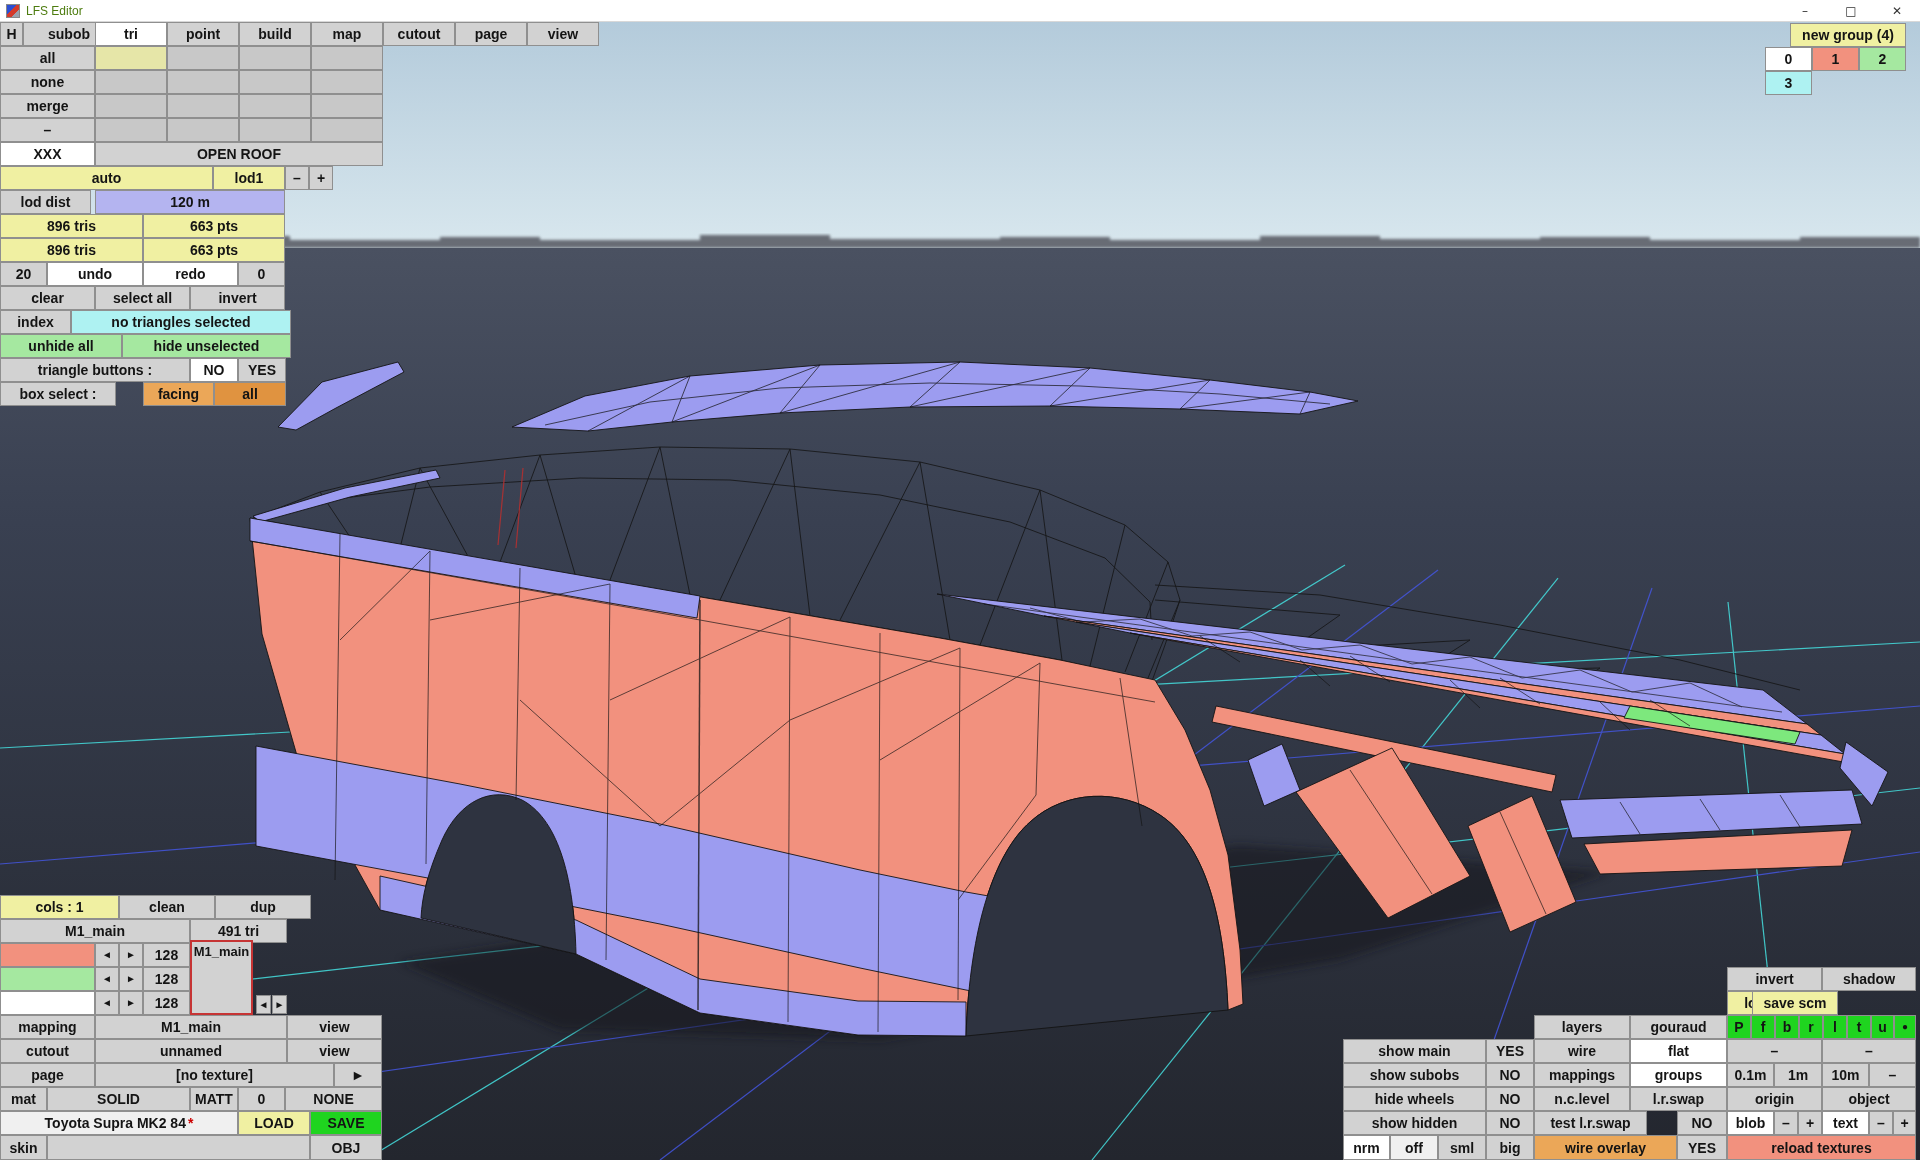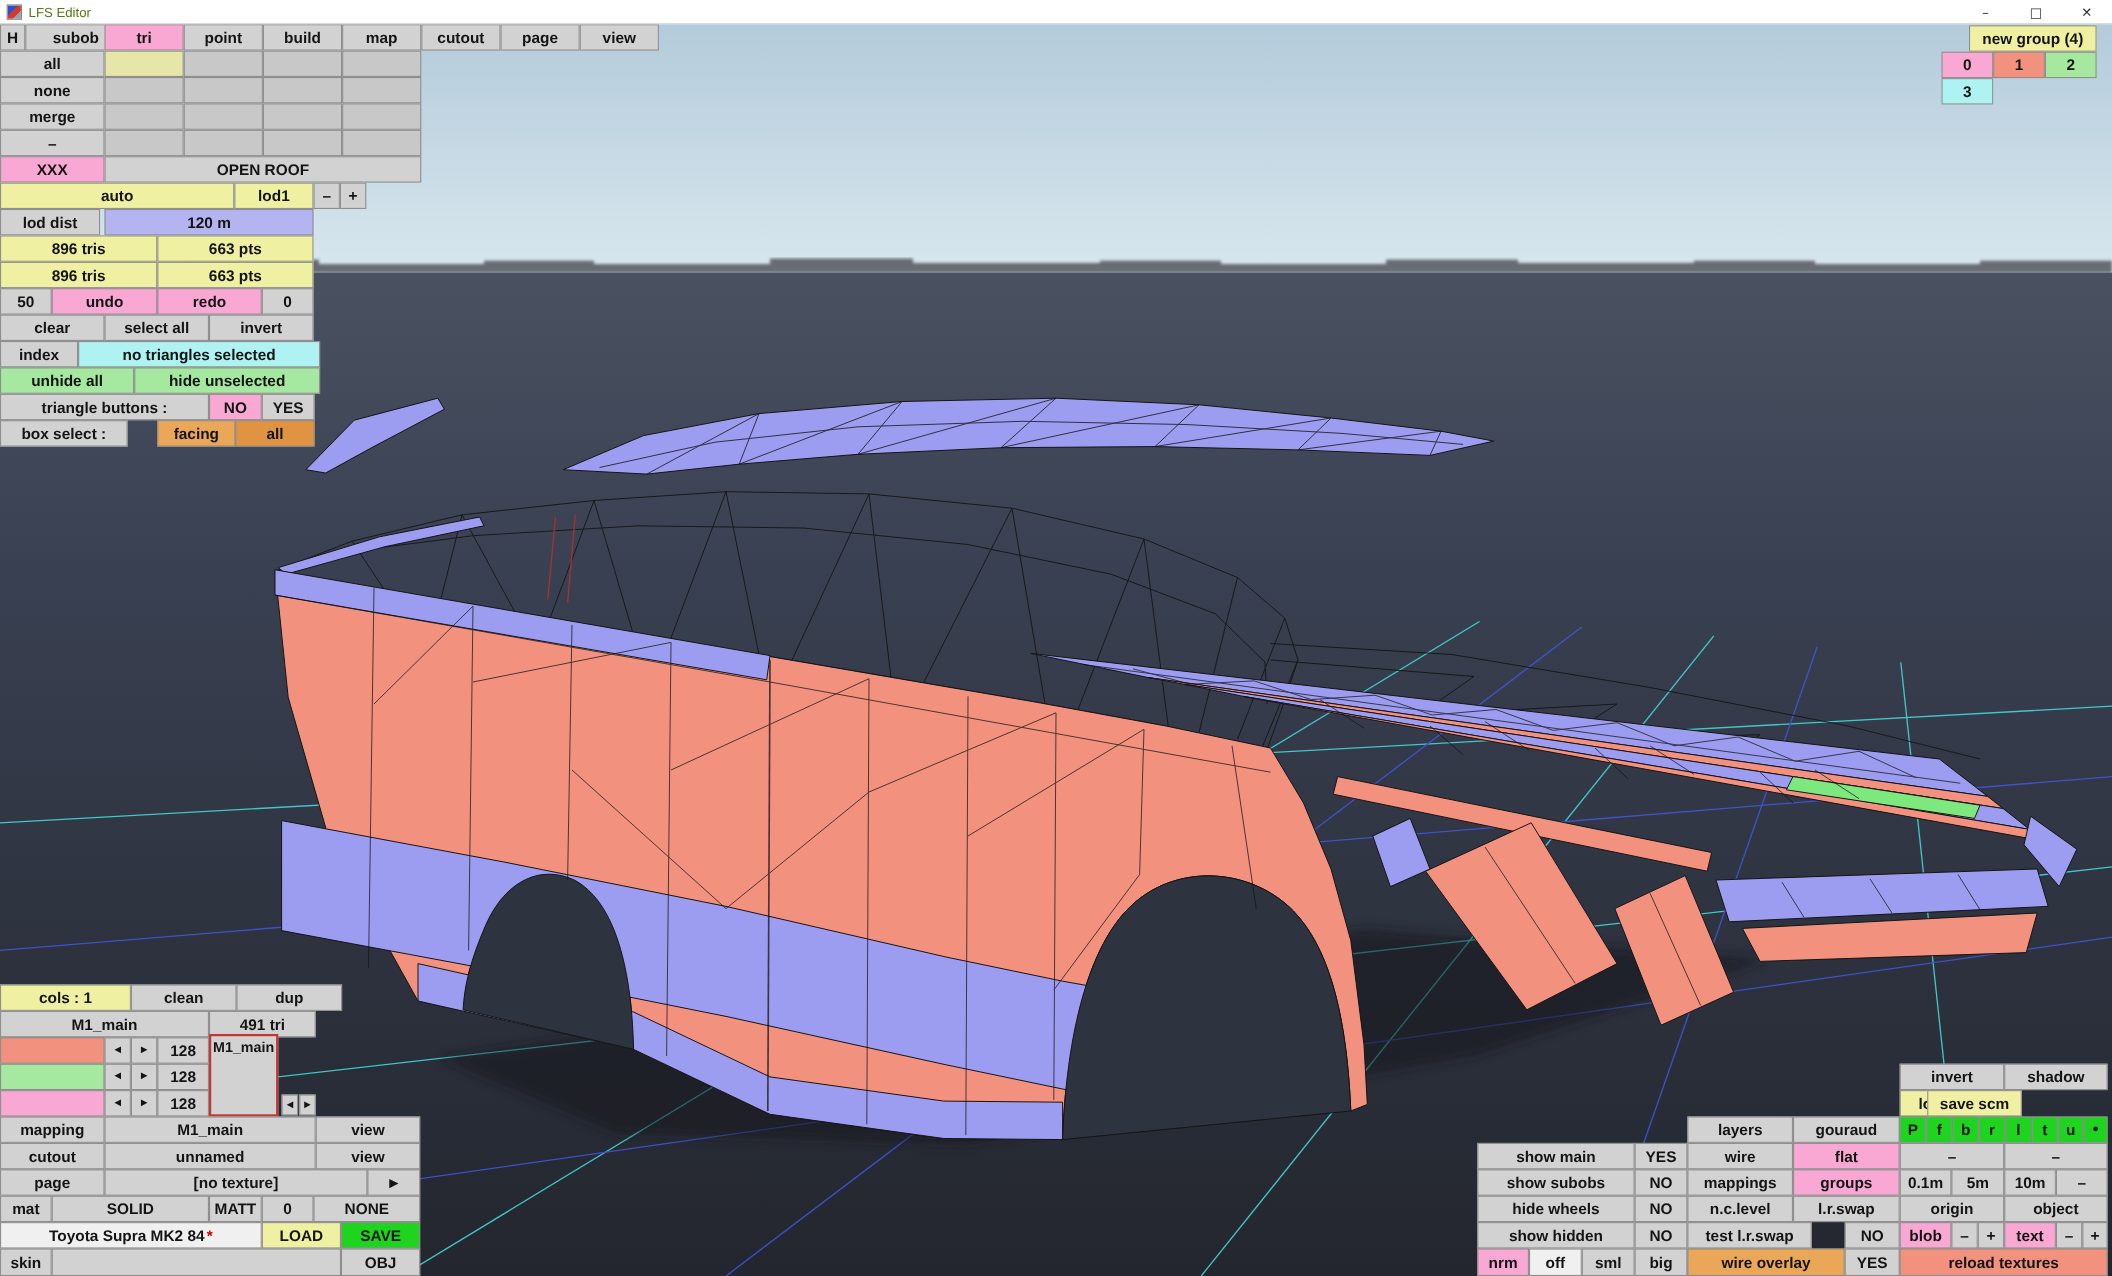--- a/index.html
+++ b/index.html
@@ -4,21 +4,21 @@
 <style>
   *{margin:0;padding:0;box-sizing:border-box}
   html,body{width:1920px;height:1160px;overflow:hidden;background:#2b2f3a;font-family:"Liberation Sans",sans-serif}
   #app{position:absolute;left:0;top:0;width:1920px;height:1160px}
   .titlebar{position:absolute;left:0;top:0;width:1920px;height:22px;background:#ffffff;display:flex;align-items:center;z-index:60;border-bottom:1px solid #d8d8d8}
   .titlebar .ttl{font:400 12px "Liberation Sans",sans-serif;color:#4d7c0f;margin-left:6px}
   .appicon{width:14px;height:14px;margin-left:6px;background:linear-gradient(135deg,#2b4fd4 0 40%,#d43a2b 40% 70%,#9aa2ad 70% 100%);border:1px solid #888}
   .wbtn{position:absolute;top:0;height:22px;width:46px;display:flex;align-items:center;justify-content:center;font:400 12px "DejaVu Sans",sans-serif;color:#333;cursor:default}
   .viewport{position:absolute;left:0;top:0;width:1920px;height:1160px;z-index:1}
   .b{position:absolute;display:flex;align-items:center;justify-content:center;font:700 14px/1 "Liberation Sans",sans-serif;color:#141414;background:#d2d2d2;border:1px solid #8f8f8f;white-space:nowrap;overflow:hidden;z-index:10;height:24px}
-  .c8{background:#c8c8c8}.hl{background:#e6e6a8}.ye{background:#f0f0a2}.pe{background:#f9a8d4}.pl{background:#b4b4f0}
+  .c8{background:#c8c8c8}.hl{background:#e6e6a8}.ye{background:#f0f0a2}.pe{background:#ffffff}.pl{background:#b4b4f0}
   .sa{background:#f2917e}.gr{background:#a5e8a0}.cy{background:#aef2f2}.or{background:#eba758}.od{background:#e09340}
   .bg{background:#1fd41f}.wh{background:#f0f0f0}.sm{font-size:10px}
   .preview{align-items:flex-start;justify-content:center;padding-top:3px;border:2px solid #c63434;font-size:13px}
   .star{color:#cc0000;margin-left:2px;font-weight:700}
 </style>
 </head>
 <body>
 
 <div id="app">
 
@@ -260,21 +260,21 @@
   <div class="b" style="left:309px;top:166px;width:24px">+</div>
 
   <div class="b" style="left:0px;top:190px;width:91px">lod dist</div>
   <div class="b pl" style="left:95px;top:190px;width:190px">120 m</div>
 
   <div class="b ye" style="left:0px;top:214px;width:143px">896 tris</div>
   <div class="b ye" style="left:143px;top:214px;width:142px">663 pts</div>
   <div class="b ye" style="left:0px;top:238px;width:143px">896 tris</div>
   <div class="b ye" style="left:143px;top:238px;width:142px">663 pts</div>
 
-  <div class="b" style="left:0px;top:262px;width:47px">50</div>
+  <div class="b" style="left:0px;top:262px;width:47px">20</div>
   <div class="b pe" style="left:47px;top:262px;width:96px">undo</div>
   <div class="b pe" style="left:143px;top:262px;width:95px">redo</div>
   <div class="b" style="left:238px;top:262px;width:47px">0</div>
 
   <div class="b" style="left:0px;top:286px;width:95px">clear</div>
   <div class="b" style="left:95px;top:286px;width:95px">select all</div>
   <div class="b" style="left:190px;top:286px;width:95px">invert</div>
 
   <div class="b" style="left:0px;top:310px;width:71px">index</div>
   <div class="b cy" style="left:71px;top:310px;width:220px">no triangles selected</div>
@@ -372,21 +372,21 @@
   <div class="b" style="left:1534px;top:1039px;width:96px">wire</div>
   <div class="b pe" style="left:1630px;top:1039px;width:97px">flat</div>
   <div class="b" style="left:1727px;top:1039px;width:95px">–</div>
   <div class="b" style="left:1822px;top:1039px;width:94px">–</div>
 
   <div class="b" style="left:1343px;top:1063px;width:143px">show subobs</div>
   <div class="b" style="left:1486px;top:1063px;width:48px">NO</div>
   <div class="b" style="left:1534px;top:1063px;width:96px">mappings</div>
   <div class="b pe" style="left:1630px;top:1063px;width:97px">groups</div>
   <div class="b" style="left:1727px;top:1063px;width:47px">0.1m</div>
-  <div class="b" style="left:1774px;top:1063px;width:48px">5m</div>
+  <div class="b" style="left:1774px;top:1063px;width:48px">1m</div>
   <div class="b" style="left:1822px;top:1063px;width:47px">10m</div>
   <div class="b" style="left:1869px;top:1063px;width:47px">–</div>
 
   <div class="b" style="left:1343px;top:1087px;width:143px">hide wheels</div>
   <div class="b" style="left:1486px;top:1087px;width:48px">NO</div>
   <div class="b" style="left:1534px;top:1087px;width:96px">n.c.level</div>
   <div class="b" style="left:1630px;top:1087px;width:97px">l.r.swap</div>
   <div class="b" style="left:1727px;top:1087px;width:95px">origin</div>
   <div class="b" style="left:1822px;top:1087px;width:94px">object</div>
 

